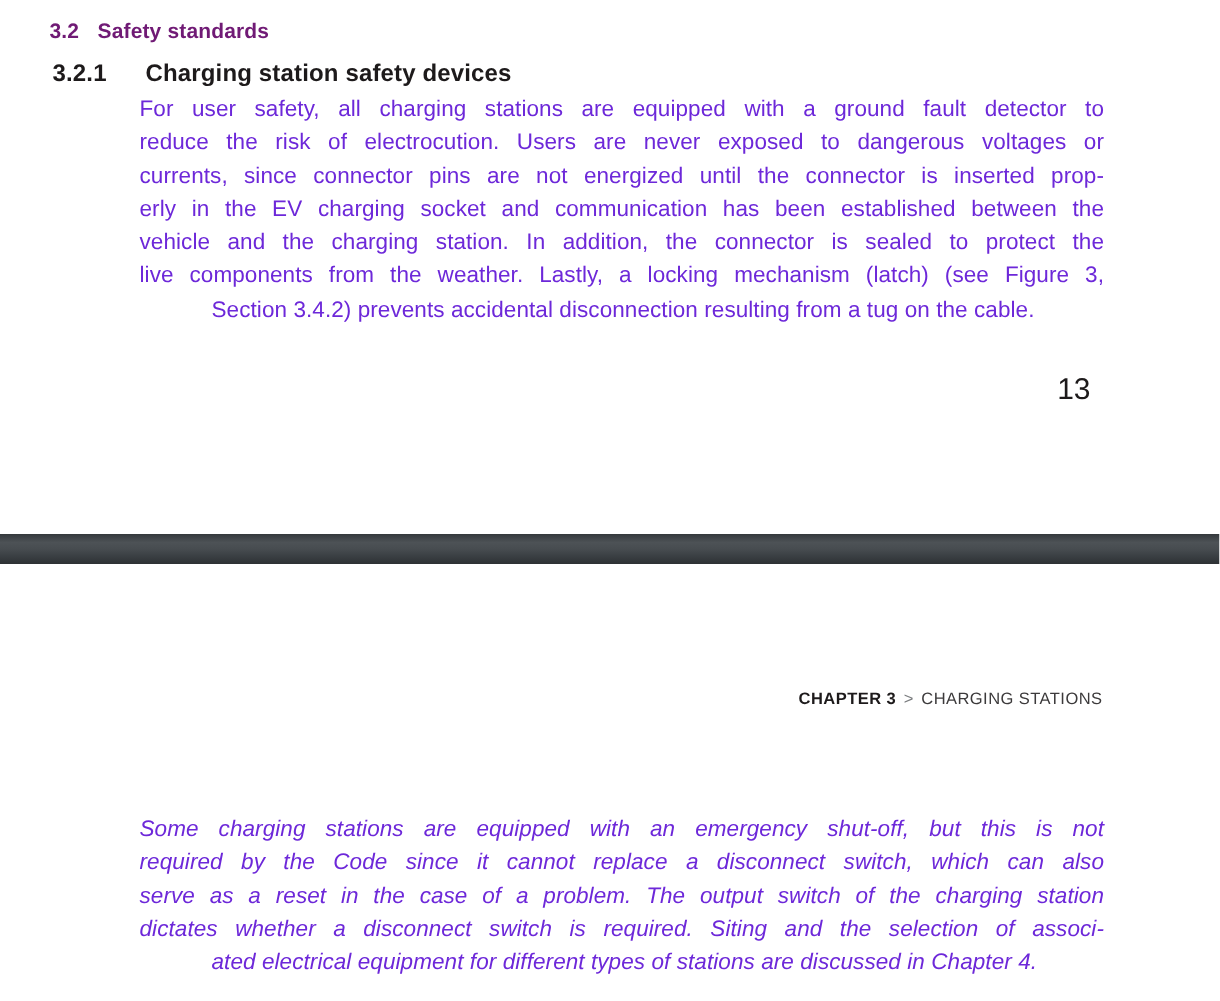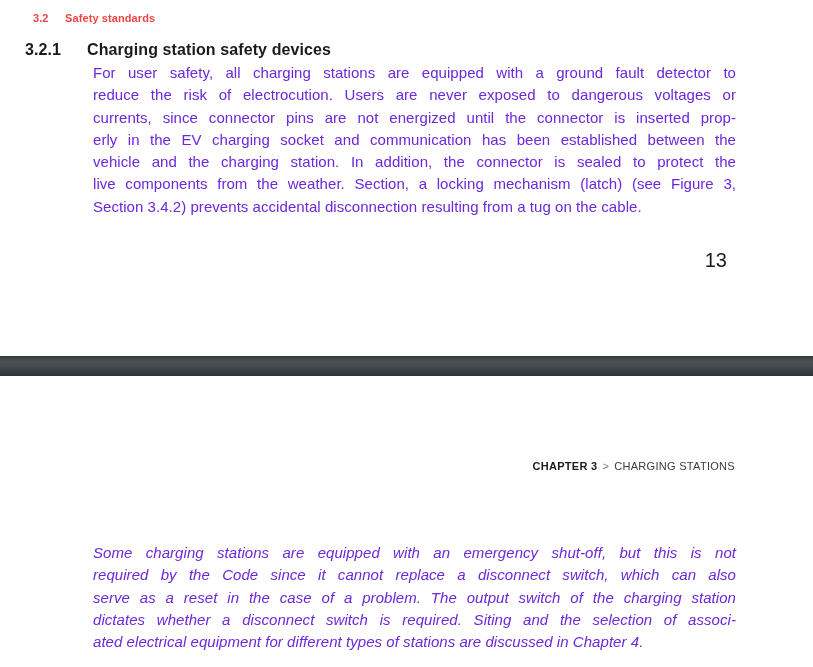--- a/index.html
+++ b/index.html
@@ -8,44 +8,44 @@
     background: #ffffff;
     font-family: "Liberation Sans", "DejaVu Sans", sans-serif;
     overflow: hidden;
     position: relative;
   }
   .doc-canvas { position: absolute; inset: 0; width: 813px; height: 667px; background:#fff; }
 
   
   .section-heading {
     position: absolute; left: 33px; top: 12px;
-    font-size: 11px; font-weight: bold; color: #ef4444;
+    font-size: 14px; font-weight: bold; color: #701a75;
     white-space: nowrap; letter-spacing: 0.1px;
   }
   .section-heading .num { display: inline-block; width: 32px; }
 
   .subsection-heading {
-    position: absolute; left: 25px; top: 41px;
+    position: absolute; left: 35px; top: 41px;
     font-size: 16px; font-weight: bold; color: #1d1a1b;
     white-space: nowrap; letter-spacing: 0.1px;
   }
   .subsection-heading .num { display: inline-block; width: 62px; }
 
   .body-para {
     position: absolute; left: 93px; width: 643px;
     font-size: 15px; color: #6d28d9; letter-spacing: 0.05px;
   }
   .para-1 { top: 62px; }
   .para-2 { top: 542px; font-style: italic; }
   .pline {
     height: 22.3px; line-height: 22.3px;
     text-align: justify; text-align-last: justify;
     white-space: normal;
   }
-  .pline.last { text-align-last: left; }
+  .pline.last { text-align-last: left; margin-left: 48px; }
 
   .page-number {
     position: absolute; top: 249px; right: 86px;
     font-size: 20px; color: #1d1a1b;
   }
 
   
   .page-gap-bar {
     position: absolute; left: 0; top: 356px;
     width: 813px; height: 20px;
@@ -76,21 +76,21 @@
   <div class="subsection-heading">
     <span class="num">3.2.1</span><span class="title">Charging station safety devices</span>
   </div>
 
   <div class="body-para para-1">
     <div class="pline">For user safety, all charging stations are equipped with a ground fault detector to</div>
     <div class="pline">reduce the risk of electrocution. Users are never exposed to dangerous voltages or</div>
     <div class="pline">currents, since connector pins are not energized until the connector is inserted prop-</div>
     <div class="pline">erly in the EV charging socket and communication has been established between the</div>
     <div class="pline">vehicle and the charging station. In addition, the connector is sealed to protect the</div>
-    <div class="pline">live components from the weather. Section, a locking mechanism (latch) (see Figure 3,</div>
+    <div class="pline">live components from the weather. Lastly, a locking mechanism (latch) (see Figure 3,</div>
     <div class="pline last">Section 3.4.2) prevents accidental disconnection resulting from a tug on the cable.</div>
   </div>
 
   <div class="page-number">13</div>
 
   <div class="page-gap-bar"></div>
 
   <div class="running-header">
     <span class="chap">CHAPTER 3</span><span class="sep">&gt;</span><span class="sect">CHARGING STATIONS</span>
   </div>

